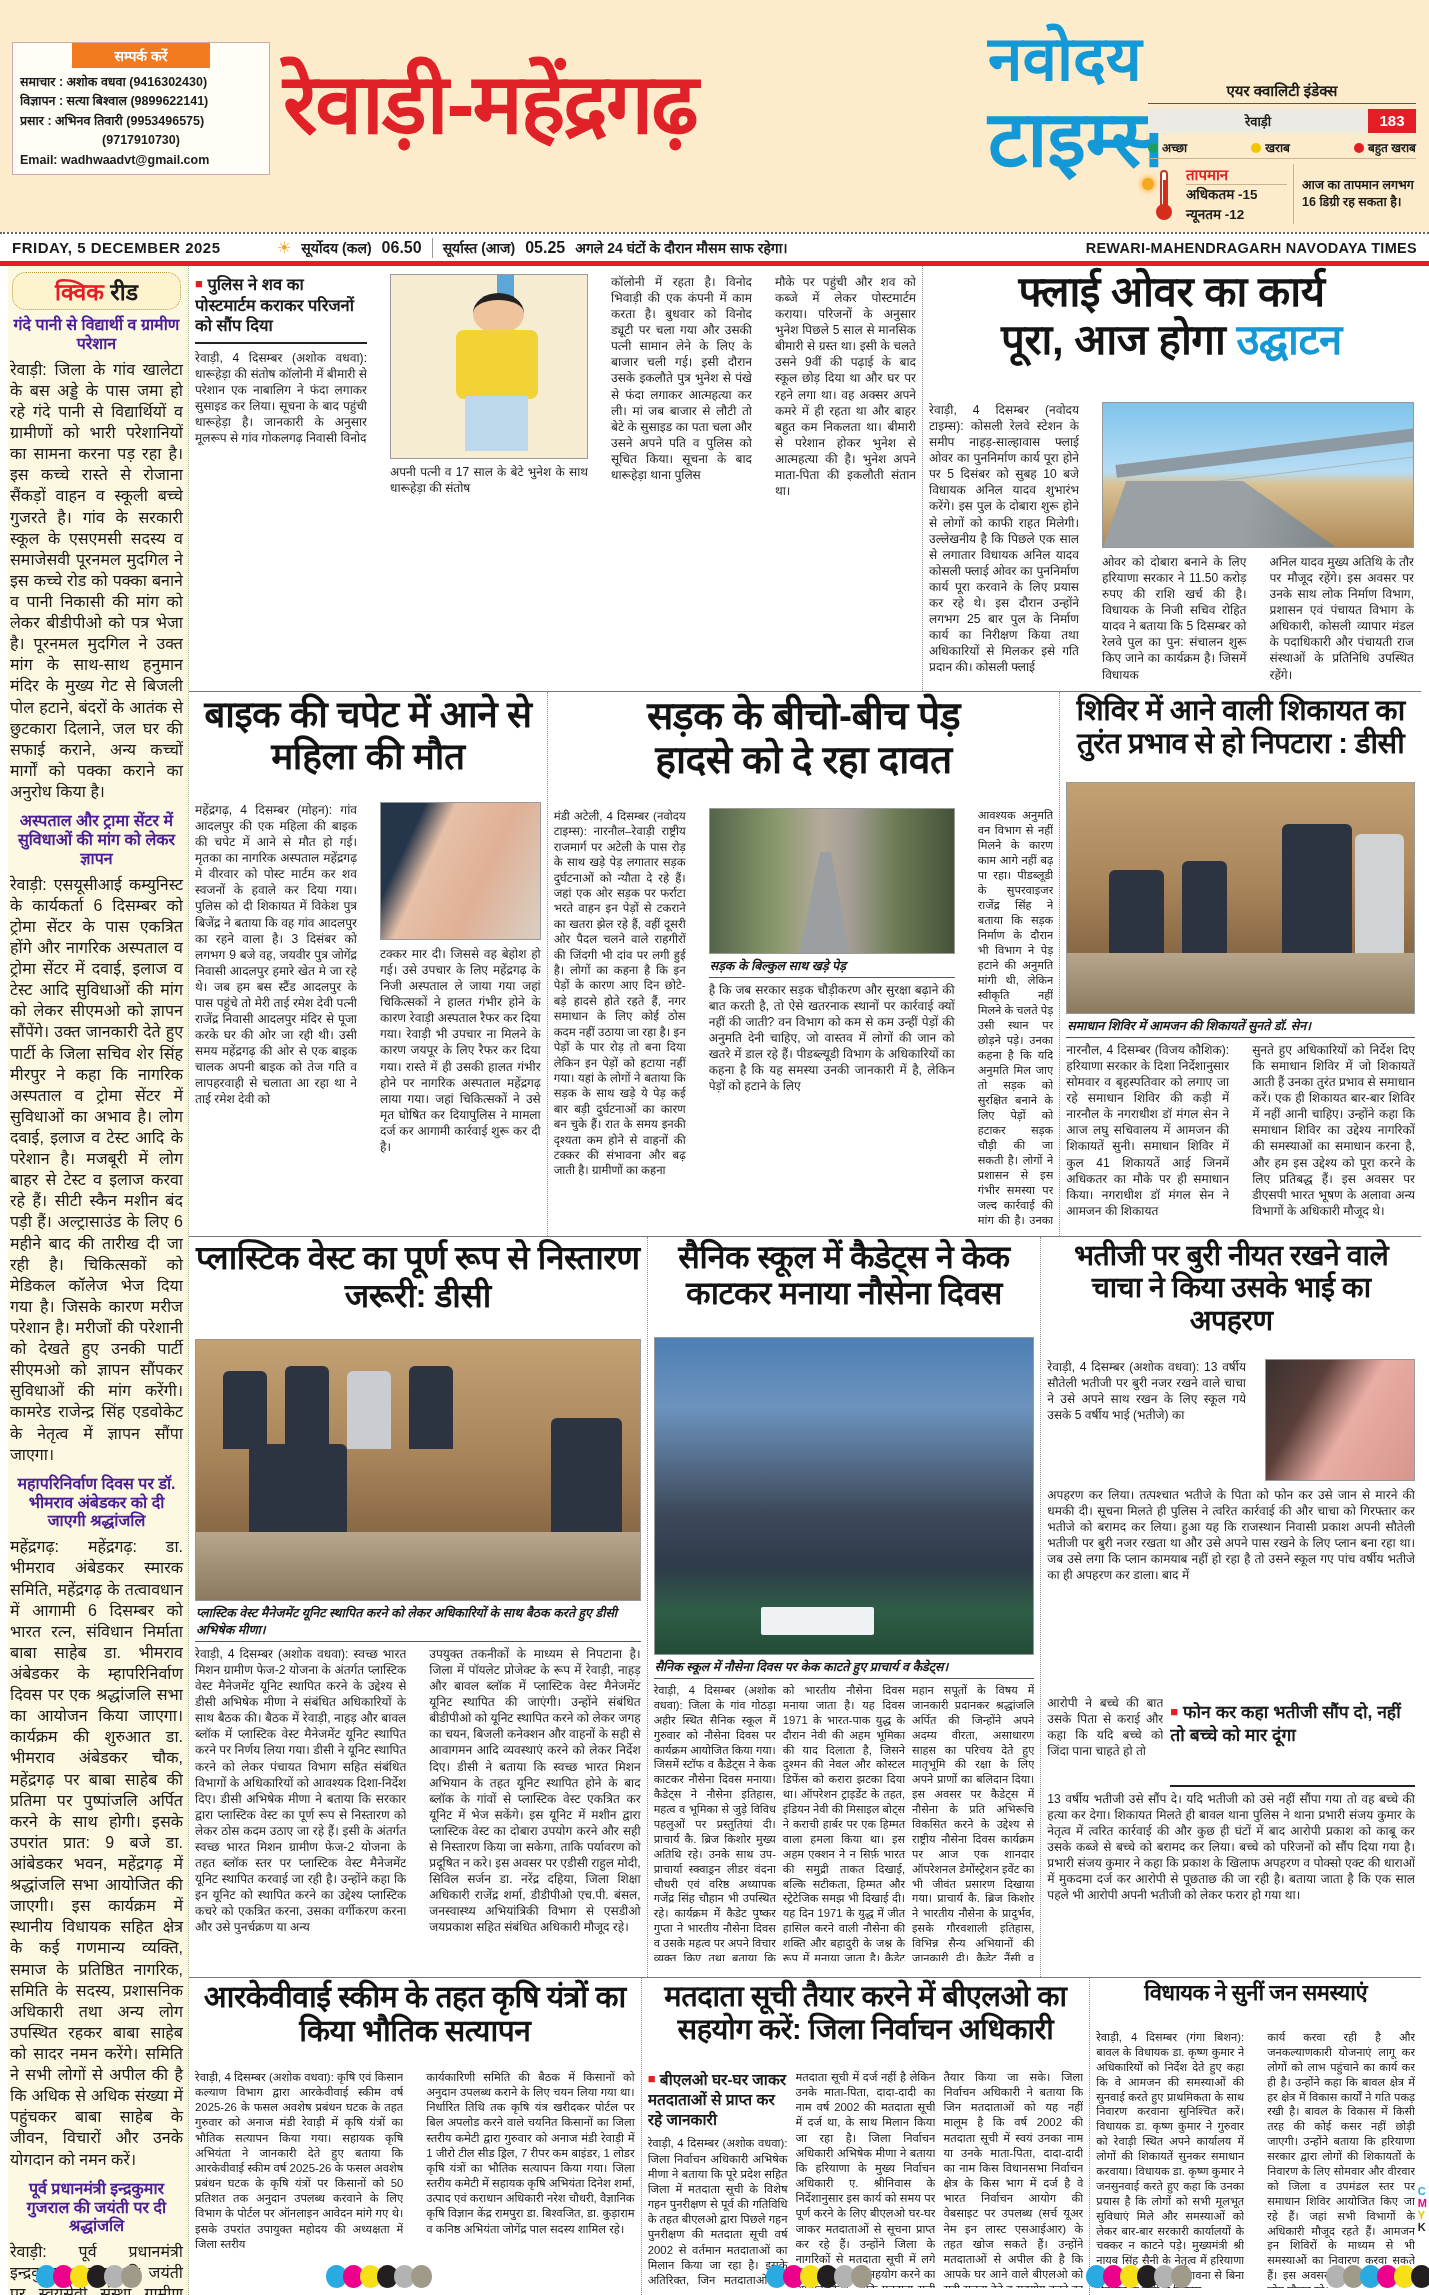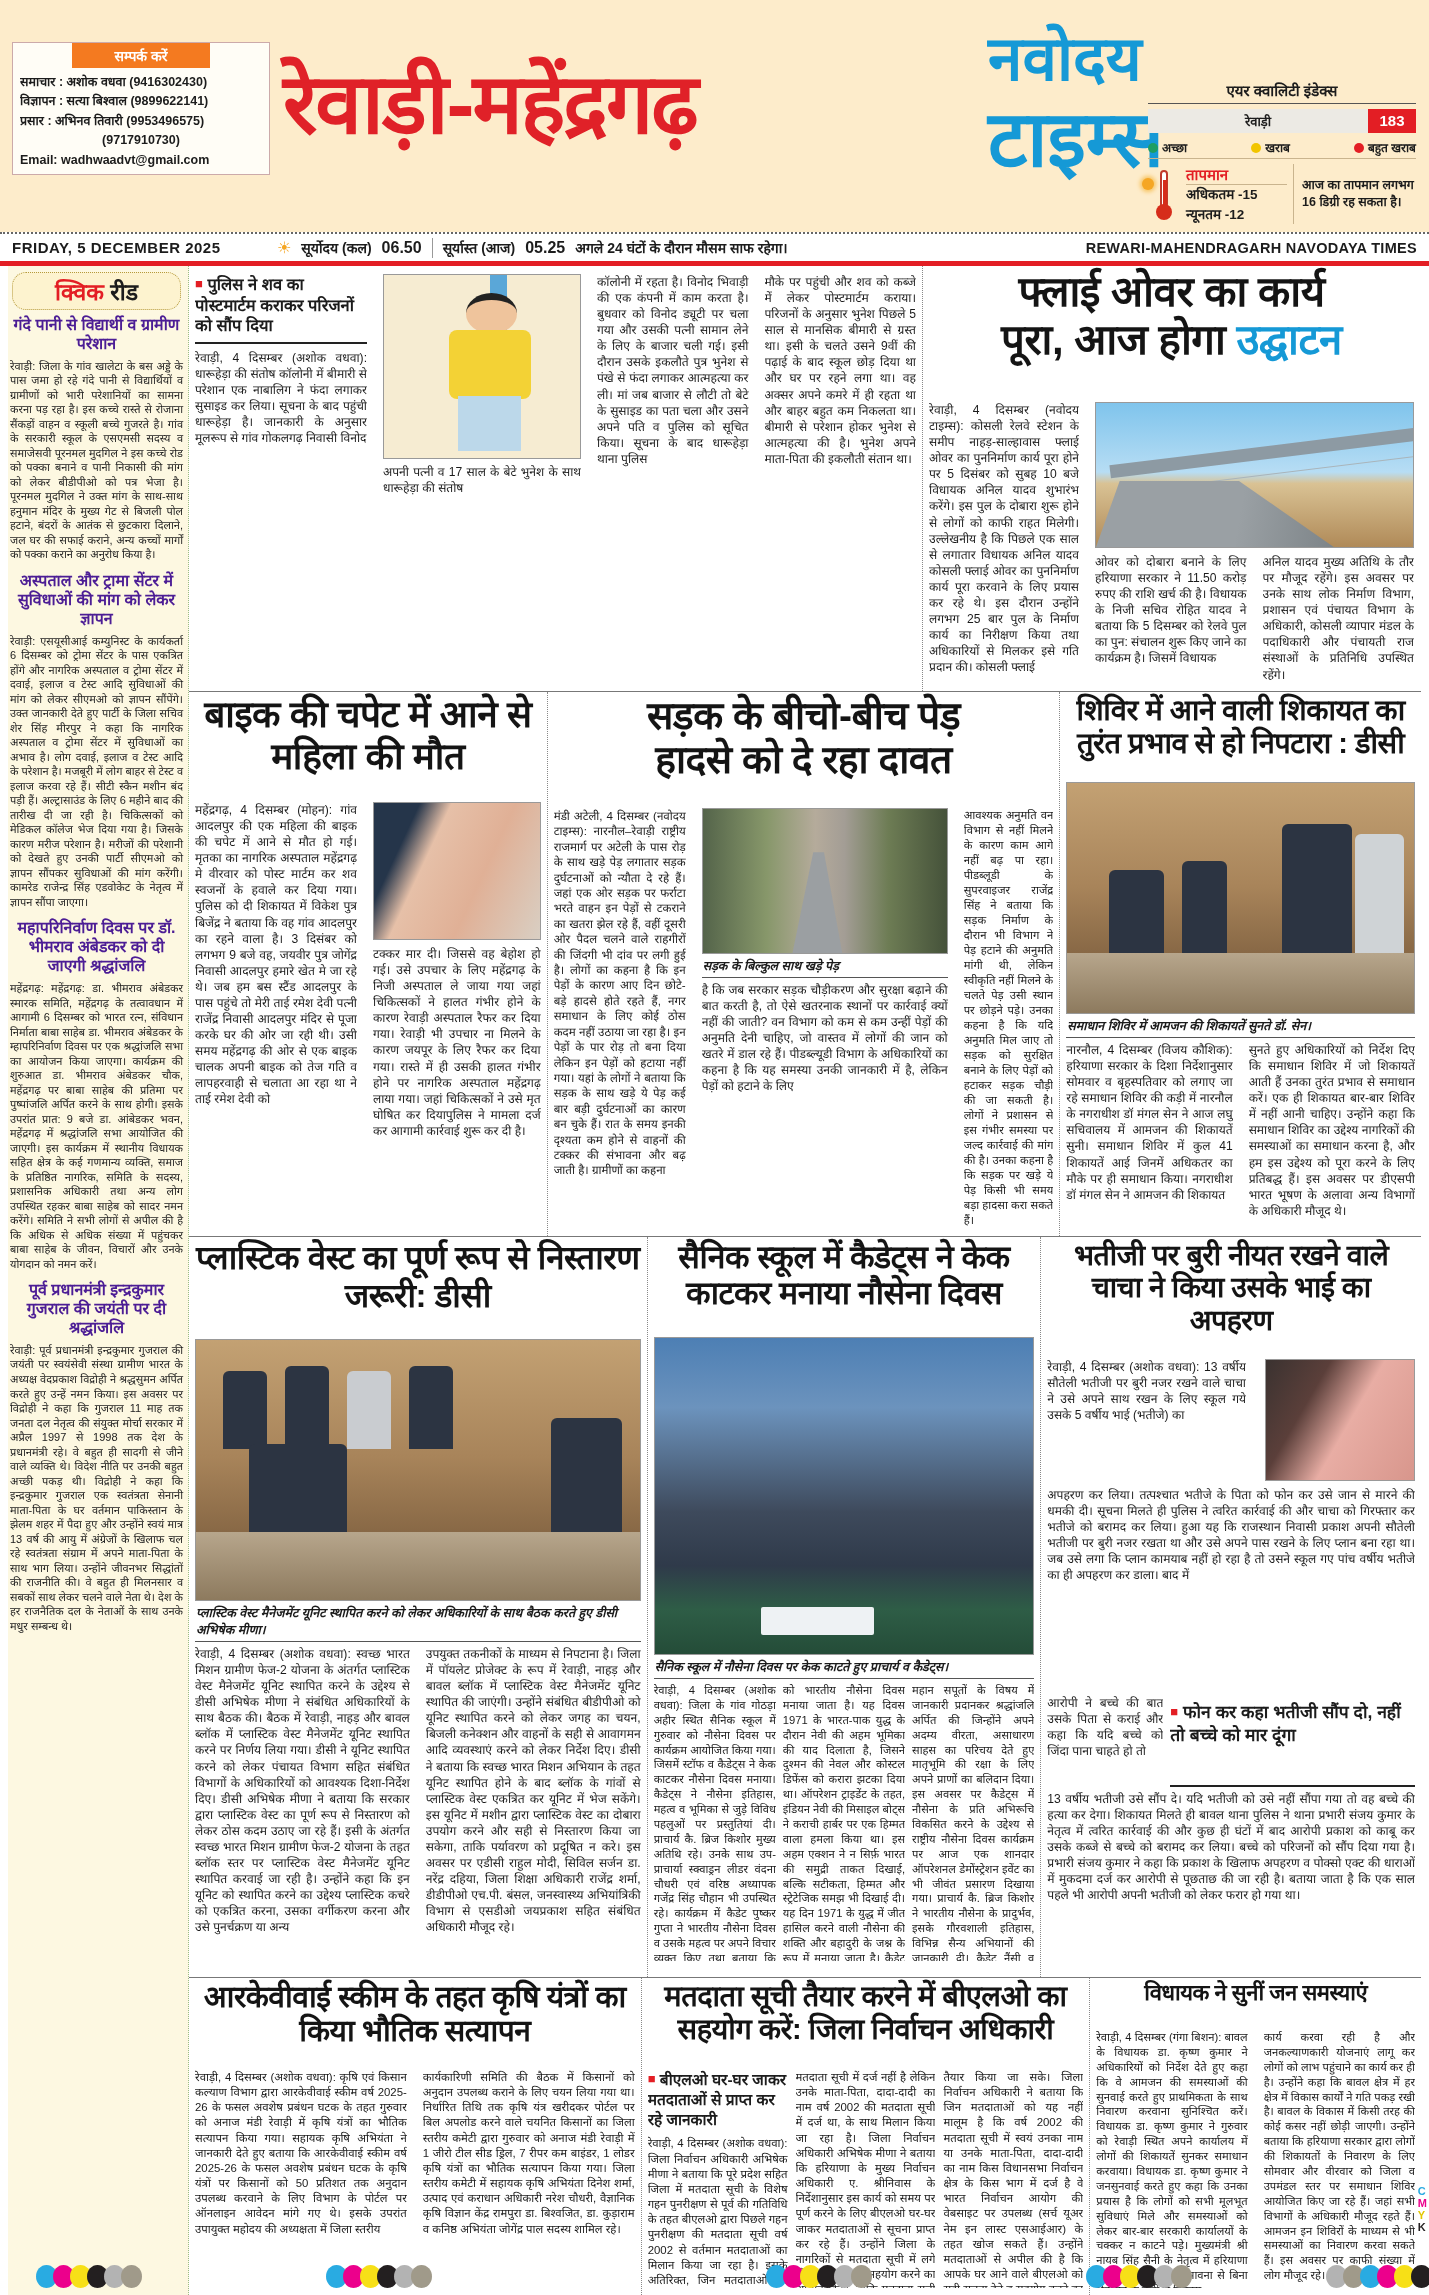--- a/index.html
+++ b/index.html
@@ -48,32 +48,32 @@
   .datebar .forecast{font-weight:800;}
   .datebar .edition{margin-left:auto;font-weight:800;font-size:14.5px;letter-spacing:.3px;}
   
   .content{display:flex;padding:0 8px;height:2029px;}
   .quickread{width:181px;flex:none;background:#fdf8e1;border-right:1px dotted #9b8;padding:4px 5px 0 2px;overflow:hidden;}
   .qr-badge{border:1px dotted #b59a3c;border-radius:14px;background:#fdf3cf;text-align:center;
         font-size:23px;font-weight:900;padding:2px 0;margin:2px 2px 6px 2px;}
   .qr-badge .r{color:#e31e24;}
   .qr-article{margin-bottom:10px;}
   .qr-headline{font-size:16px;font-weight:900;text-align:center;line-height:1.18;margin:4px 0 5px 0;color:#4c1d95;}
-  .qr-body{font-size:11px;line-height:1.32;text-align:justify;}
+  .qr-body{font-size:16px;line-height:1.32;text-align:justify;}
   .main{flex:1;display:flex;flex-direction:column;overflow:hidden;}
   .row{display:flex;overflow:hidden;}
   .row1{height:425px;}
   .row2{height:545px;border-top:1px solid #777;}
   .row3{height:741px;border-top:1px solid #777;}
   .row4{height:318px;border-top:1px solid #777;}
   article{overflow:hidden;padding:2px 6px;}
   .vsep{border-left:1px dotted #888;}
   .headline{font-weight:900;text-align:center;line-height:1.14;color:#141414;letter-spacing:-0.5px;}
   .body-text{font-size:12.1px;line-height:1.33;text-align:justify;color:#1b1b1b;overflow:hidden;}
-  .cols{display:flex;gap:16px;overflow:hidden;}
+  .cols{display:flex;gap:23px;overflow:hidden;}
   .cols .c{flex:1;overflow:hidden;}
   .caption{font-style:italic;font-weight:700;font-size:12.5px;padding:3px 1px;border-bottom:1px solid #555;margin-bottom:4px;}
   .subhead{font-weight:900;font-size:16.5px;line-height:1.25;border-bottom:2px solid #222;padding-bottom:6px;margin-bottom:6px;}
   .redsq{color:#e31e24;font-size:13px;vertical-align:2px;}
   
   .ph{position:relative;overflow:hidden;border:1px solid #999;}
   .ph-flyover{background:linear-gradient(#7fc4ec 0%,#b7ddf4 48%,#d9c294 56%,#b08a58 100%);}
   .ph-flyover .deck{position:absolute;left:4%;top:30%;width:100%;height:13px;background:#8d9aa3;transform:rotate(-7deg);box-shadow:0 22px 0 -6px #a9b4ba;}
   .ph-flyover .road{position:absolute;left:0;bottom:0;width:75%;height:46%;background:linear-gradient(100deg,#9aa0a4 60%,#7d8488 100%);clip-path:polygon(0 100%,100% 100%,60% 0,10% 0);}
   .ph-hand{background:linear-gradient(115deg,#25354a 0%,#25354a 20%,#e6c0a8 34%,#e0b096 62%,#d9cfc3 100%);}

